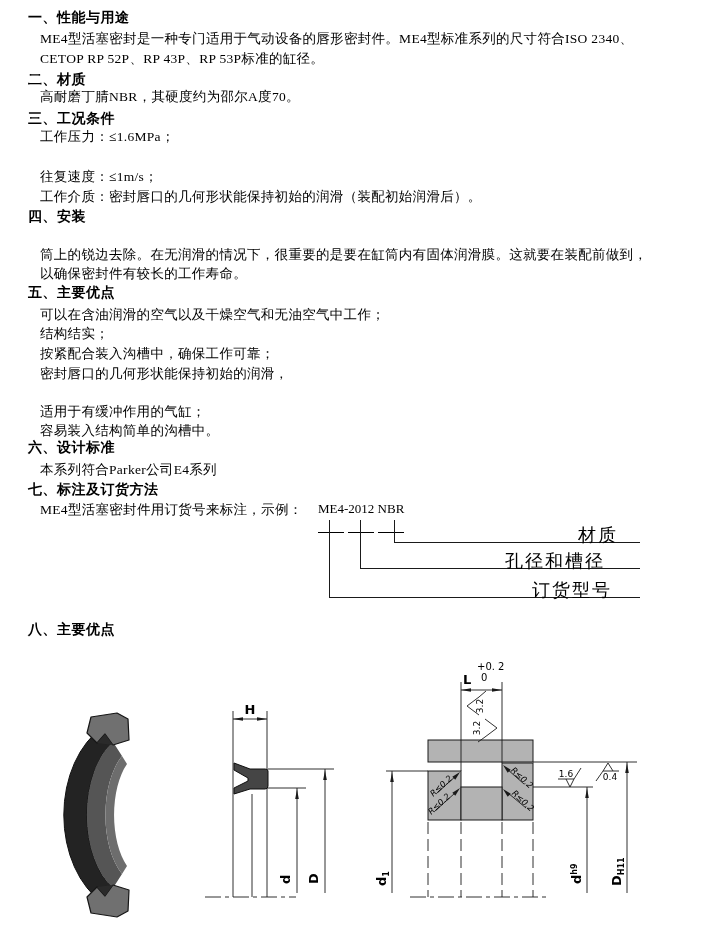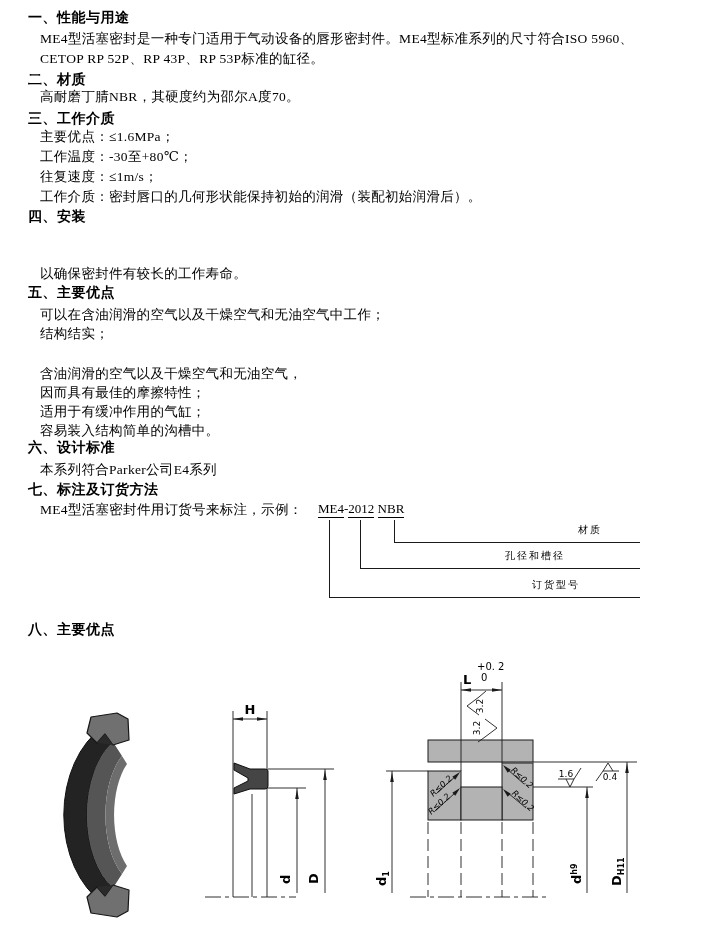--- a/index.html
+++ b/index.html
@@ -1,52 +1,52 @@
 <!DOCTYPE html>
 <html><head>
 <meta charset="utf-8">
 <style>
   html,body{margin:0;padding:0;background:#fff;}
   .page{position:relative;width:708px;height:927px;background:#ffffff;overflow:hidden;
         font-family:"Liberation Serif","DejaVu Serif",serif;color:#000;}
   .hd{position:absolute;left:28px;font-size:14px;font-weight:bold;white-space:pre;letter-spacing:.5px;text-align:center;}
   .bl{position:absolute;left:40px;font-size:13.5px;white-space:pre;letter-spacing:.3px;}
   .code{position:absolute;left:318px;top:501px;font-size:13px;white-space:pre;}
-  .code u{text-decoration:none;border-bottom:1px solid #000;padding-bottom:1px;}
+  .code u{text-decoration:none;border-bottom:1px solid #000;padding-bottom:16px;}
   .vln{position:absolute;width:1px;background:#1a1a1a;}
   .hln{position:absolute;height:1px;background:#1a1a1a;}
-  .olb{position:absolute;font-size:10px;letter-spacing:2px;white-space:pre;}
+  .olb{position:absolute;font-size:18px;letter-spacing:2px;white-space:pre;}
   svg text{font-family:"DejaVu Sans","Liberation Sans",sans-serif;}
 </style>
 </head>
 <body>
 
 <div class="page">
 
   <div class="hd" style="top:9px">一、性能与用途</div>
-  <div class="bl" style="top:30px">ME4型活塞密封是一种专门适用于气动设备的唇形密封件。ME4型标准系列的尺寸符合ISO 5960、</div>
+  <div class="bl" style="top:30px">ME4型活塞密封是一种专门适用于气动设备的唇形密封件。ME4型标准系列的尺寸符合ISO 2340、</div>
   <div class="bl" style="top:50px">CETOP RP 52P、RP 43P、RP 53P标准的缸径。</div>
 
   <div class="hd" style="top:71px">二、材质</div>
   <div class="bl" style="top:88px">高耐磨丁腈NBR，其硬度约为邵尔A度70。</div>
 
-  <div class="hd" style="top:110px">三、工作介质</div>
-  <div class="bl" style="top:128px">主要优点：≤1.6MPa；</div>
-  <div class="bl" style="top:148px">工作温度：-30至+80℃；</div>
+  <div class="hd" style="top:110px">三、工况条件</div>
+  <div class="bl" style="top:128px">工作压力：≤1.6MPa；</div>
   <div class="bl" style="top:168px">往复速度：≤1m/s；</div>
   <div class="bl" style="top:188px">工作介质：密封唇口的几何形状能保持初始的润滑（装配初始润滑后）。</div>
 
   <div class="hd" style="top:208px">四、安装</div>
+  <div class="bl" style="top:246px">筒上的锐边去除。在无润滑的情况下，很重要的是要在缸筒内有固体润滑膜。这就要在装配前做到，</div>
   <div class="bl" style="top:265px">以确保密封件有较长的工作寿命。</div>
 
   <div class="hd" style="top:284px">五、主要优点</div>
   <div class="bl" style="top:306px">可以在含油润滑的空气以及干燥空气和无油空气中工作；</div>
   <div class="bl" style="top:325px">结构结实；</div>
-  <div class="bl" style="top:365px">含油润滑的空气以及干燥空气和无油空气，</div>
-  <div class="bl" style="top:384px">因而具有最佳的摩擦特性；</div>
+  <div class="bl" style="top:345px">按紧配合装入沟槽中，确保工作可靠；</div>
+  <div class="bl" style="top:365px">密封唇口的几何形状能保持初始的润滑，</div>
   <div class="bl" style="top:403px">适用于有缓冲作用的气缸；</div>
   <div class="bl" style="top:422px">容易装入结构简单的沟槽中。</div>
 
   <div class="hd" style="top:439px">六、设计标准</div>
   <div class="bl" style="top:461px">本系列符合Parker公司E4系列</div>
 
   <div class="hd" style="top:481px">七、标注及订货方法</div>
   <div class="bl" style="top:501px">ME4型活塞密封件用订货号来标注，示例：</div>
 
   <div class="code"><u>ME4</u><span>-</span><u>2012</u><span> </span><u>NBR</u></div>

